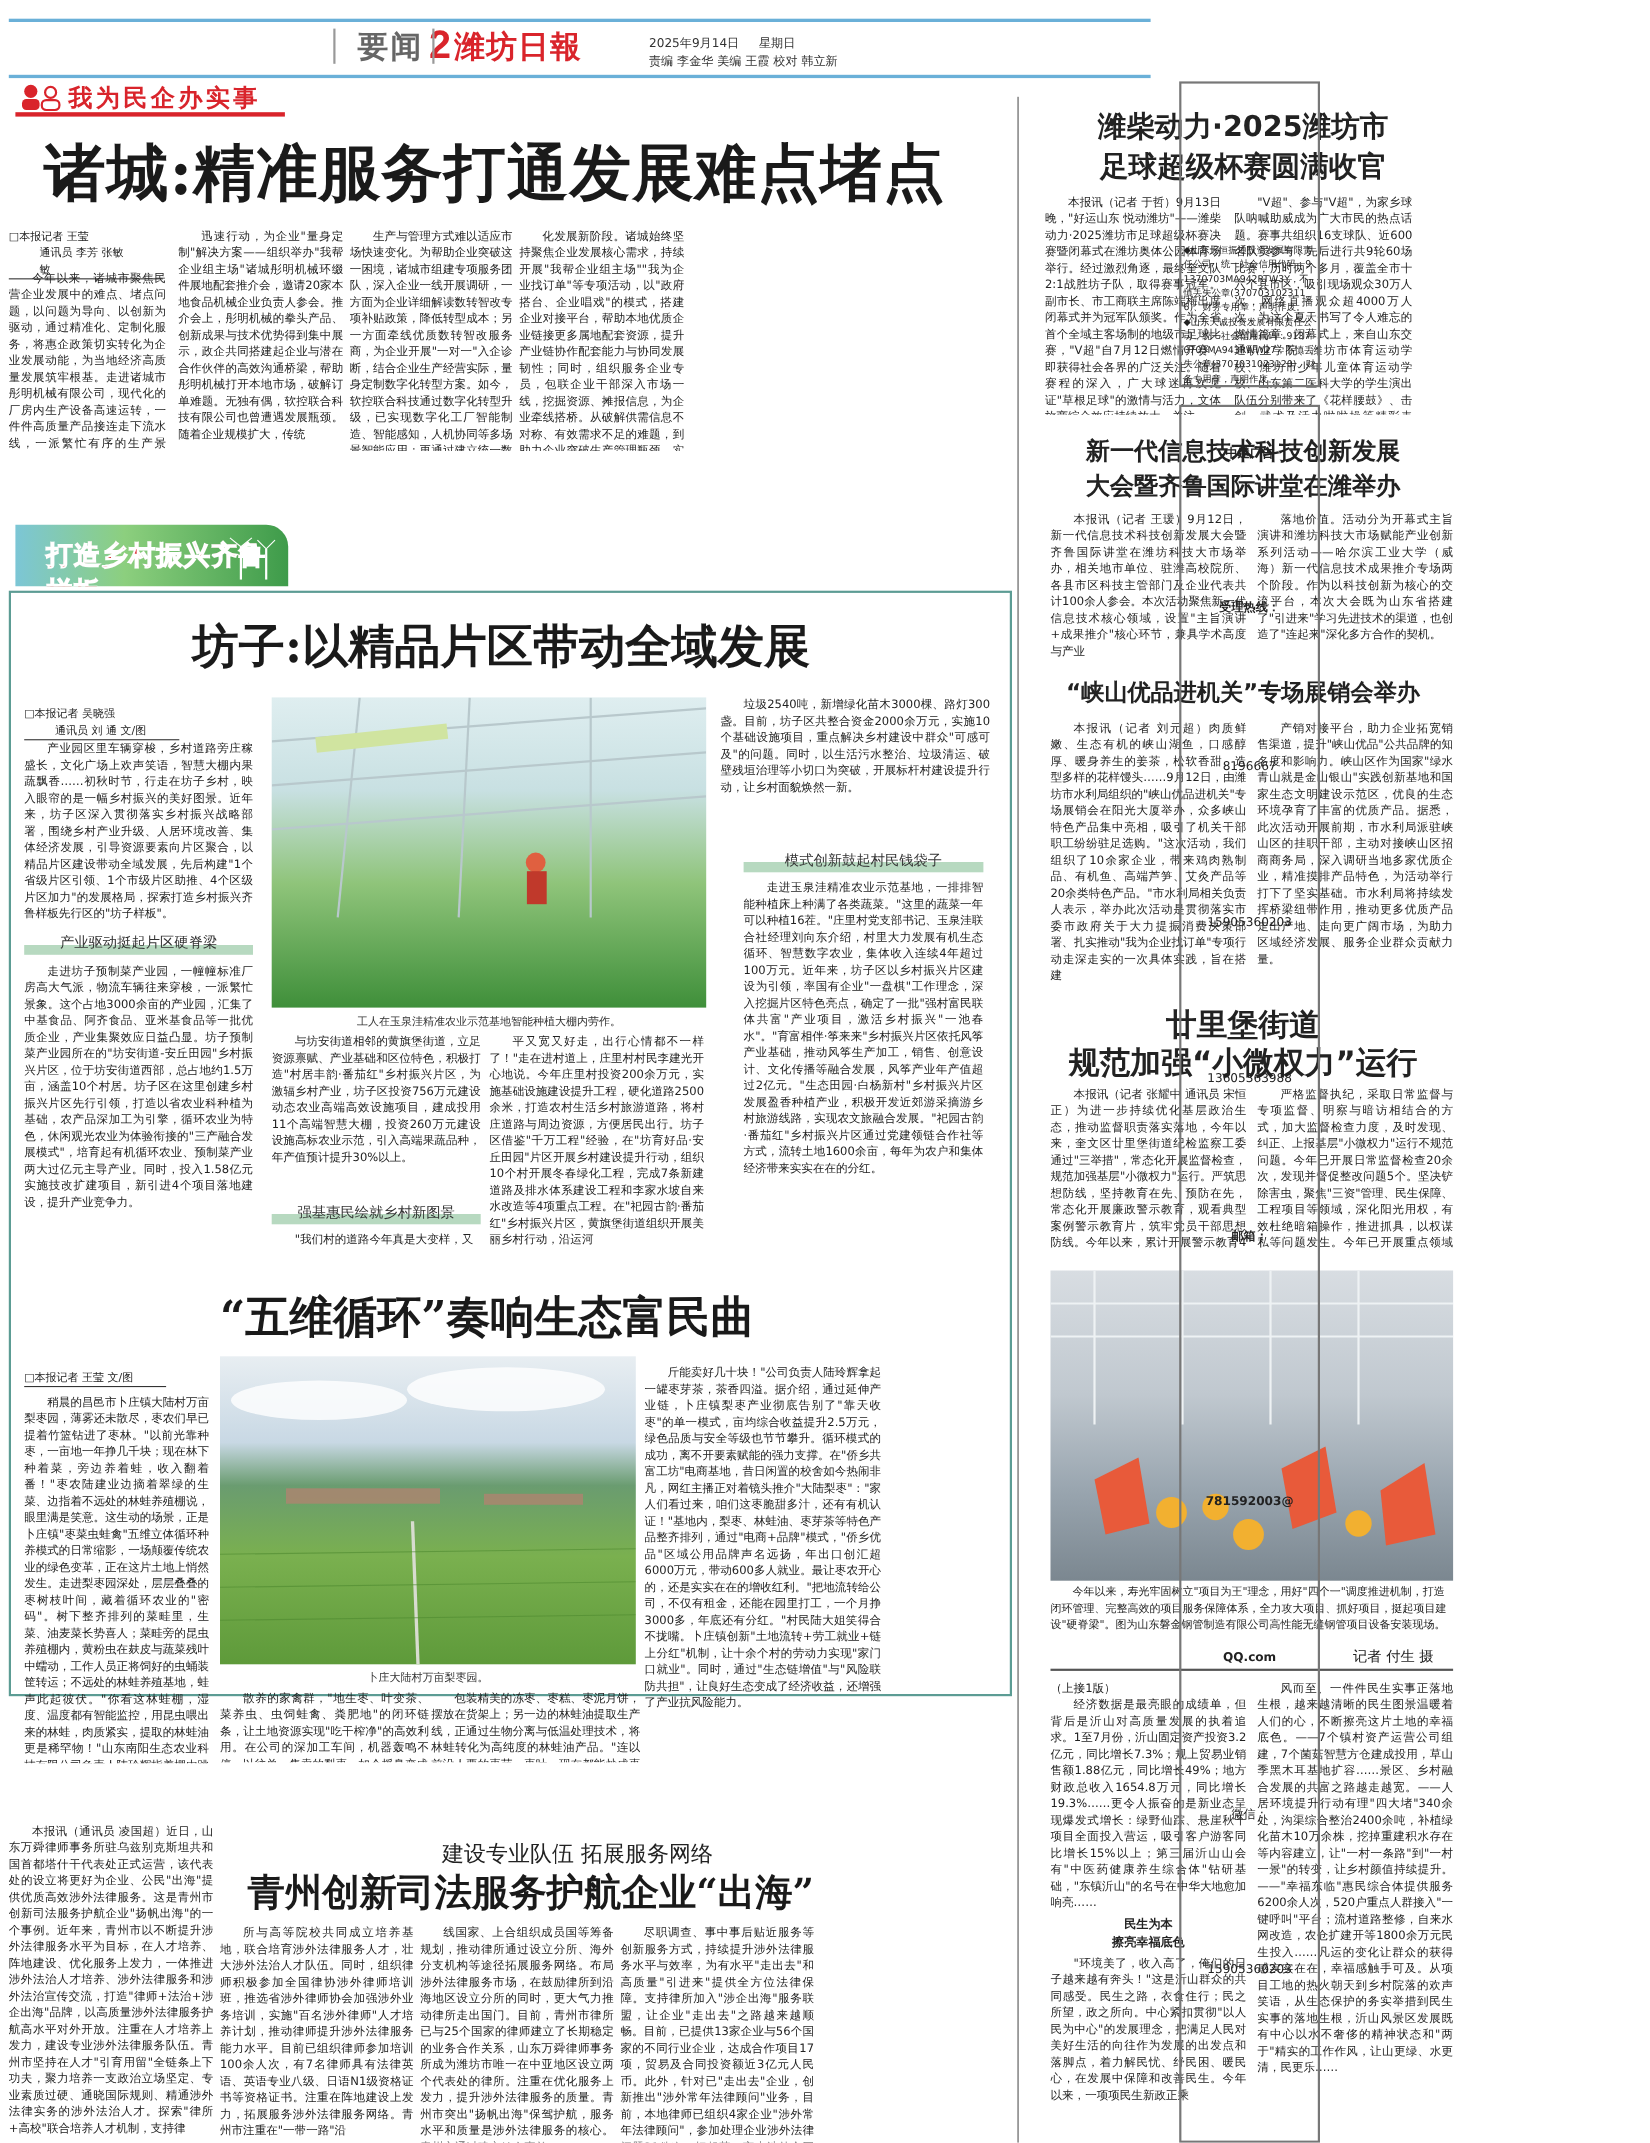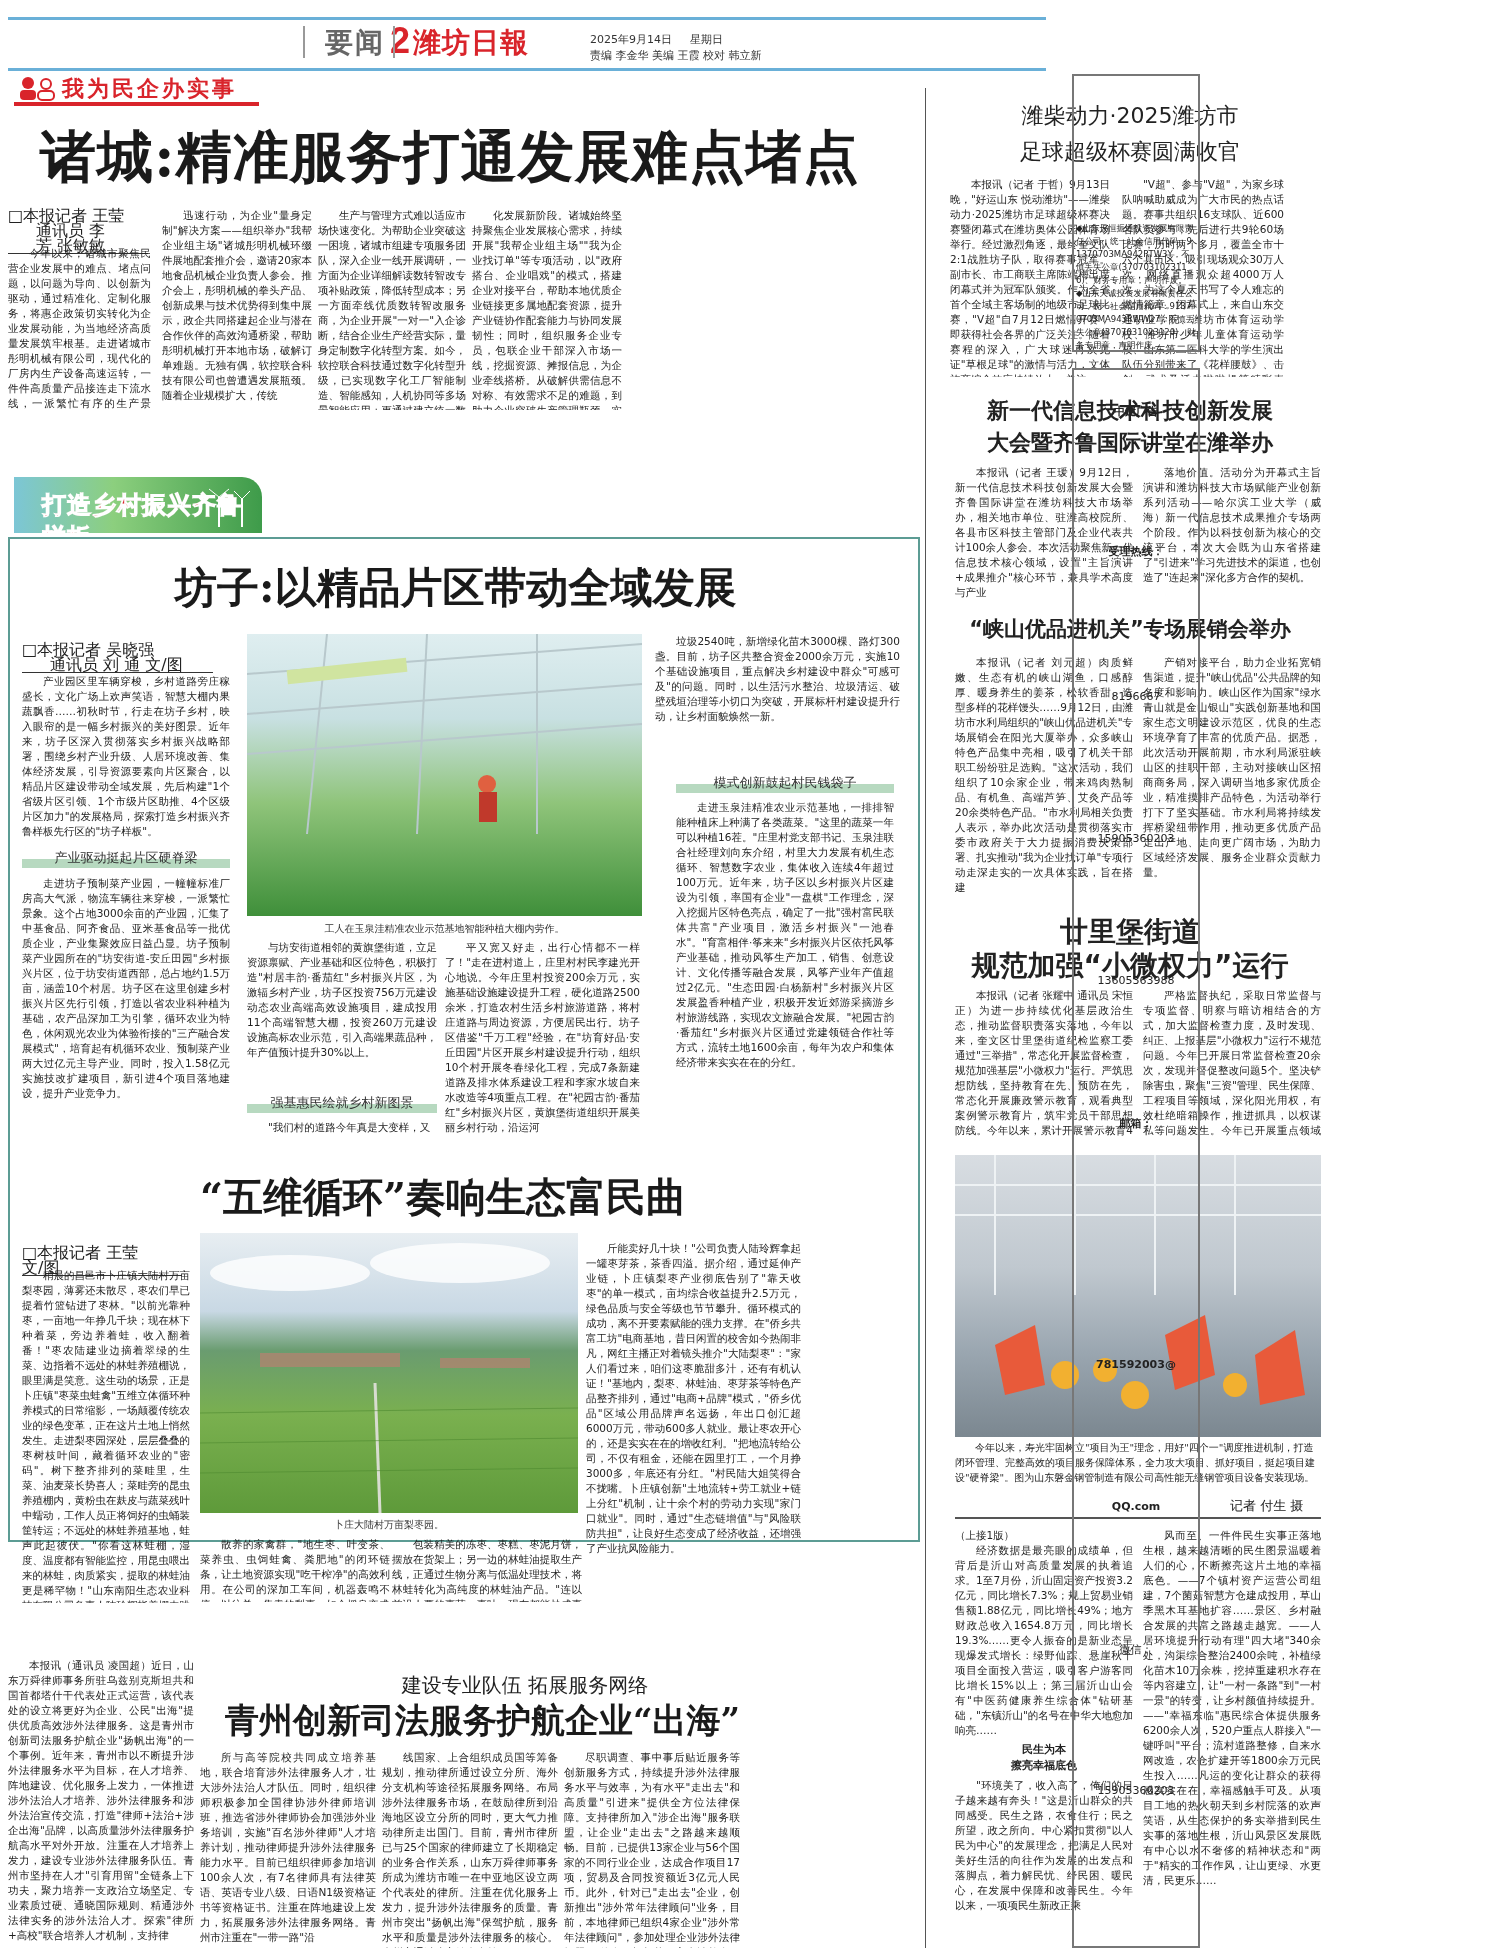--- a/index.html
+++ b/index.html
@@ -7,21 +7,21 @@
 .abs{position:absolute}
 .rule-blue{position:absolute;height:3px;background:#6ab0d8}
 .masthead{position:absolute;left:0;top:18px;width:1046px;height:46px}
 .page-num{position:absolute;left:390px;top:2px;font-size:36px;font-weight:bold;color:#d9242b;font-family:"Liberation Sans",sans-serif}
 .sep{position:absolute;top:8px;width:2px;height:32px;background:#999}
 .section{position:absolute;left:325px;top:6px;font-size:28px;color:#666;font-weight:bold;letter-spacing:2px}
 .paper{position:absolute;left:413px;top:6px;font-size:28px;color:#d9242b;font-weight:bold;font-family:"DejaVu Serif",serif;letter-spacing:1px}
 .meta{position:absolute;left:590px;font-size:11px;color:#333;white-space:nowrap}
 .col-text{font-size:10.5px;line-height:15px;text-align:justify;color:#222;overflow:hidden;font-family:"DejaVu Sans",sans-serif}
 .col-text p{text-indent:2em}
-.byline{font-size:16px;line-height:15px}
+.byline{font-size:10px;line-height:15px}
 .byline .b2{padding-left:28px;border-bottom:1px solid #333;display:inline-block;padding-right:30px}
 h1.big{font-family:"DejaVu Serif",serif;font-weight:bold;color:#1a1a1a;white-space:nowrap}
 .sub-head{font-size:13px;text-align:center;color:#333;background:linear-gradient(#fff 55%,#b7d9c0 55%);line-height:20px}
 .banner-red{position:absolute;left:14px;top:72px;width:245px;height:34px;border-bottom:4px solid #d9242b}
 .banner-red span{font-size:22px;font-weight:bold;color:#d9242b;position:absolute;left:48px;top:2px;letter-spacing:3px}
 .banner-green{position:absolute;left:14px;top:485px;width:248px;height:56px;background:linear-gradient(90deg,#7cc6d6 0%,#8ccf7e 40%,#3e9b4a 100%);border-radius:0 20px 0 0;overflow:hidden}
 .banner-green span{position:absolute;left:28px;top:12px;font-size:24px;font-weight:bold;color:#d9242b;-webkit-text-stroke:1px #fff;letter-spacing:1px}
 .frame{position:absolute;border:2px solid #5c9c94}
 .photo{position:absolute;overflow:hidden}
 .caption{font-size:10px;text-align:center;color:#333}
@@ -177,21 +177,21 @@
   </div>
 <div class="abs col-text" style="left:382px;top:1750px;width:176px;height:198px">
     <p>线国家、上合组织成员国等筹备规划，推动律所通过设立分所、海外分支机构等途径拓展服务网络。布局涉外法律服务市场，在鼓励律所到沿海地区设立分所的同时，更大气力推动律所走出国门。目前，青州市律所已与25个国家的律师建立了长期稳定的业务合作关系，山东万舜律师事务所成为潍坊市唯一在中亚地区设立两个代表处的律所。注重在优化服务上发力，提升涉外法律服务的质量。青州市突出"扬帆出海"保驾护航，服务水平和质量是涉外法律服务的核心。青州市通过建立健全事前</p>
   </div>
 <div class="abs col-text" style="left:564px;top:1750px;width:176px;height:198px">
     <p>尽职调查、事中事后贴近服务等创新服务方式，持续提升涉外法律服务水平与效率，为有水平"走出去"和高质量"引进来"提供全方位法律保障。支持律所加入"涉企出海"服务联盟，让企业"走出去"之路越来越顺畅。目前，已提供13家企业与56个国家的不同行业企业，达成合作项目17项，贸易及合同投资额近3亿元人民币。此外，针对已"走出去"企业，创新推出"涉外常年法律顾问"业务，目前，本地律师已组织4家企业"涉外常年法律顾问"，参加处理企业涉外法律问题21件次，把起草、审查涉外合同（文件）33件次。</p>
   </div>
 
 <div class="vline" style="left:925px;top:88px;height:1860px"></div>
 
-<div class="abs" style="left:930px;top:98px;width:400px;text-align:center;font-size:22px;font-weight:normal;color:#222;line-height:36px">
+<div class="abs" style="left:930px;top:98px;width:400px;text-align:center;font-size:26px;font-weight:bold;color:#222;line-height:36px">
   <div>潍柴动力·2025潍坊市</div>
   <div>足球超级杯赛圆满收官</div>
 </div>
 <div class="abs col-text" style="left:950px;top:177px;width:160px;height:200px">
     <p>本报讯（记者 于哲）9月13日晚，"好运山东 悦动潍坊"——潍柴动力·2025潍坊市足球超级杯赛决赛暨闭幕式在潍坊奥体公园体育场举行。经过激烈角逐，最终奎文队2:1战胜坊子队，取得赛事冠军。副市长、市工商联主席陈端梅出席闭幕式并为冠军队颁奖。作为全省首个全域主客场制的地级市足球比赛，"V超"自7月12日燃情开赛，即获得社会各界的广泛关注。随着赛程的深入，广大球迷再次见证"草根足球"的激情与活力，文体旅商综合效应持续放大，关注</p>
   </div>
 <div class="abs col-text" style="left:1122px;top:177px;width:162px;height:200px">
     <p>"V超"、参与"V超"，为家乡球队呐喊助威成为广大市民的热点话题。赛事共组织16支球队、近600名队员参与，先后进行共9轮60场比赛，历时两个多月，覆盖全市十六个县市区，吸引现场观众30万人次，网络直播观众超4000万人次，为这个夏天书写了令人难忘的燃情篇章。闭幕式上，来自山东交通职业学院、潍坊市体育运动学校、潍坊市少年儿童体育运动学校、山东第二医科大学的学生演出队伍分别带来了《花样腰鼓》、击剑、武术及活力啦啦操等精彩表演。</p>
   </div>
 

